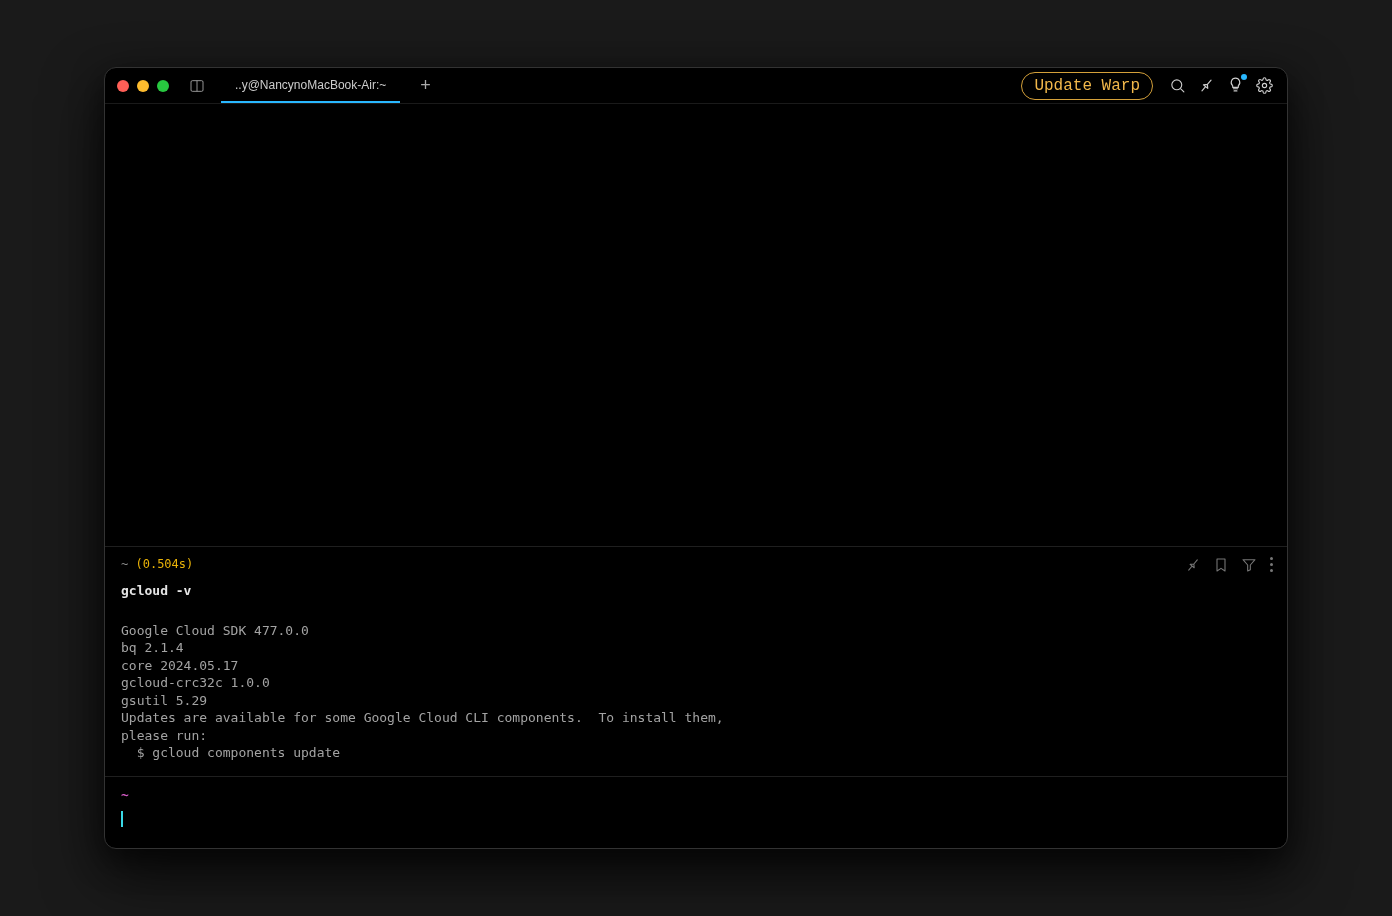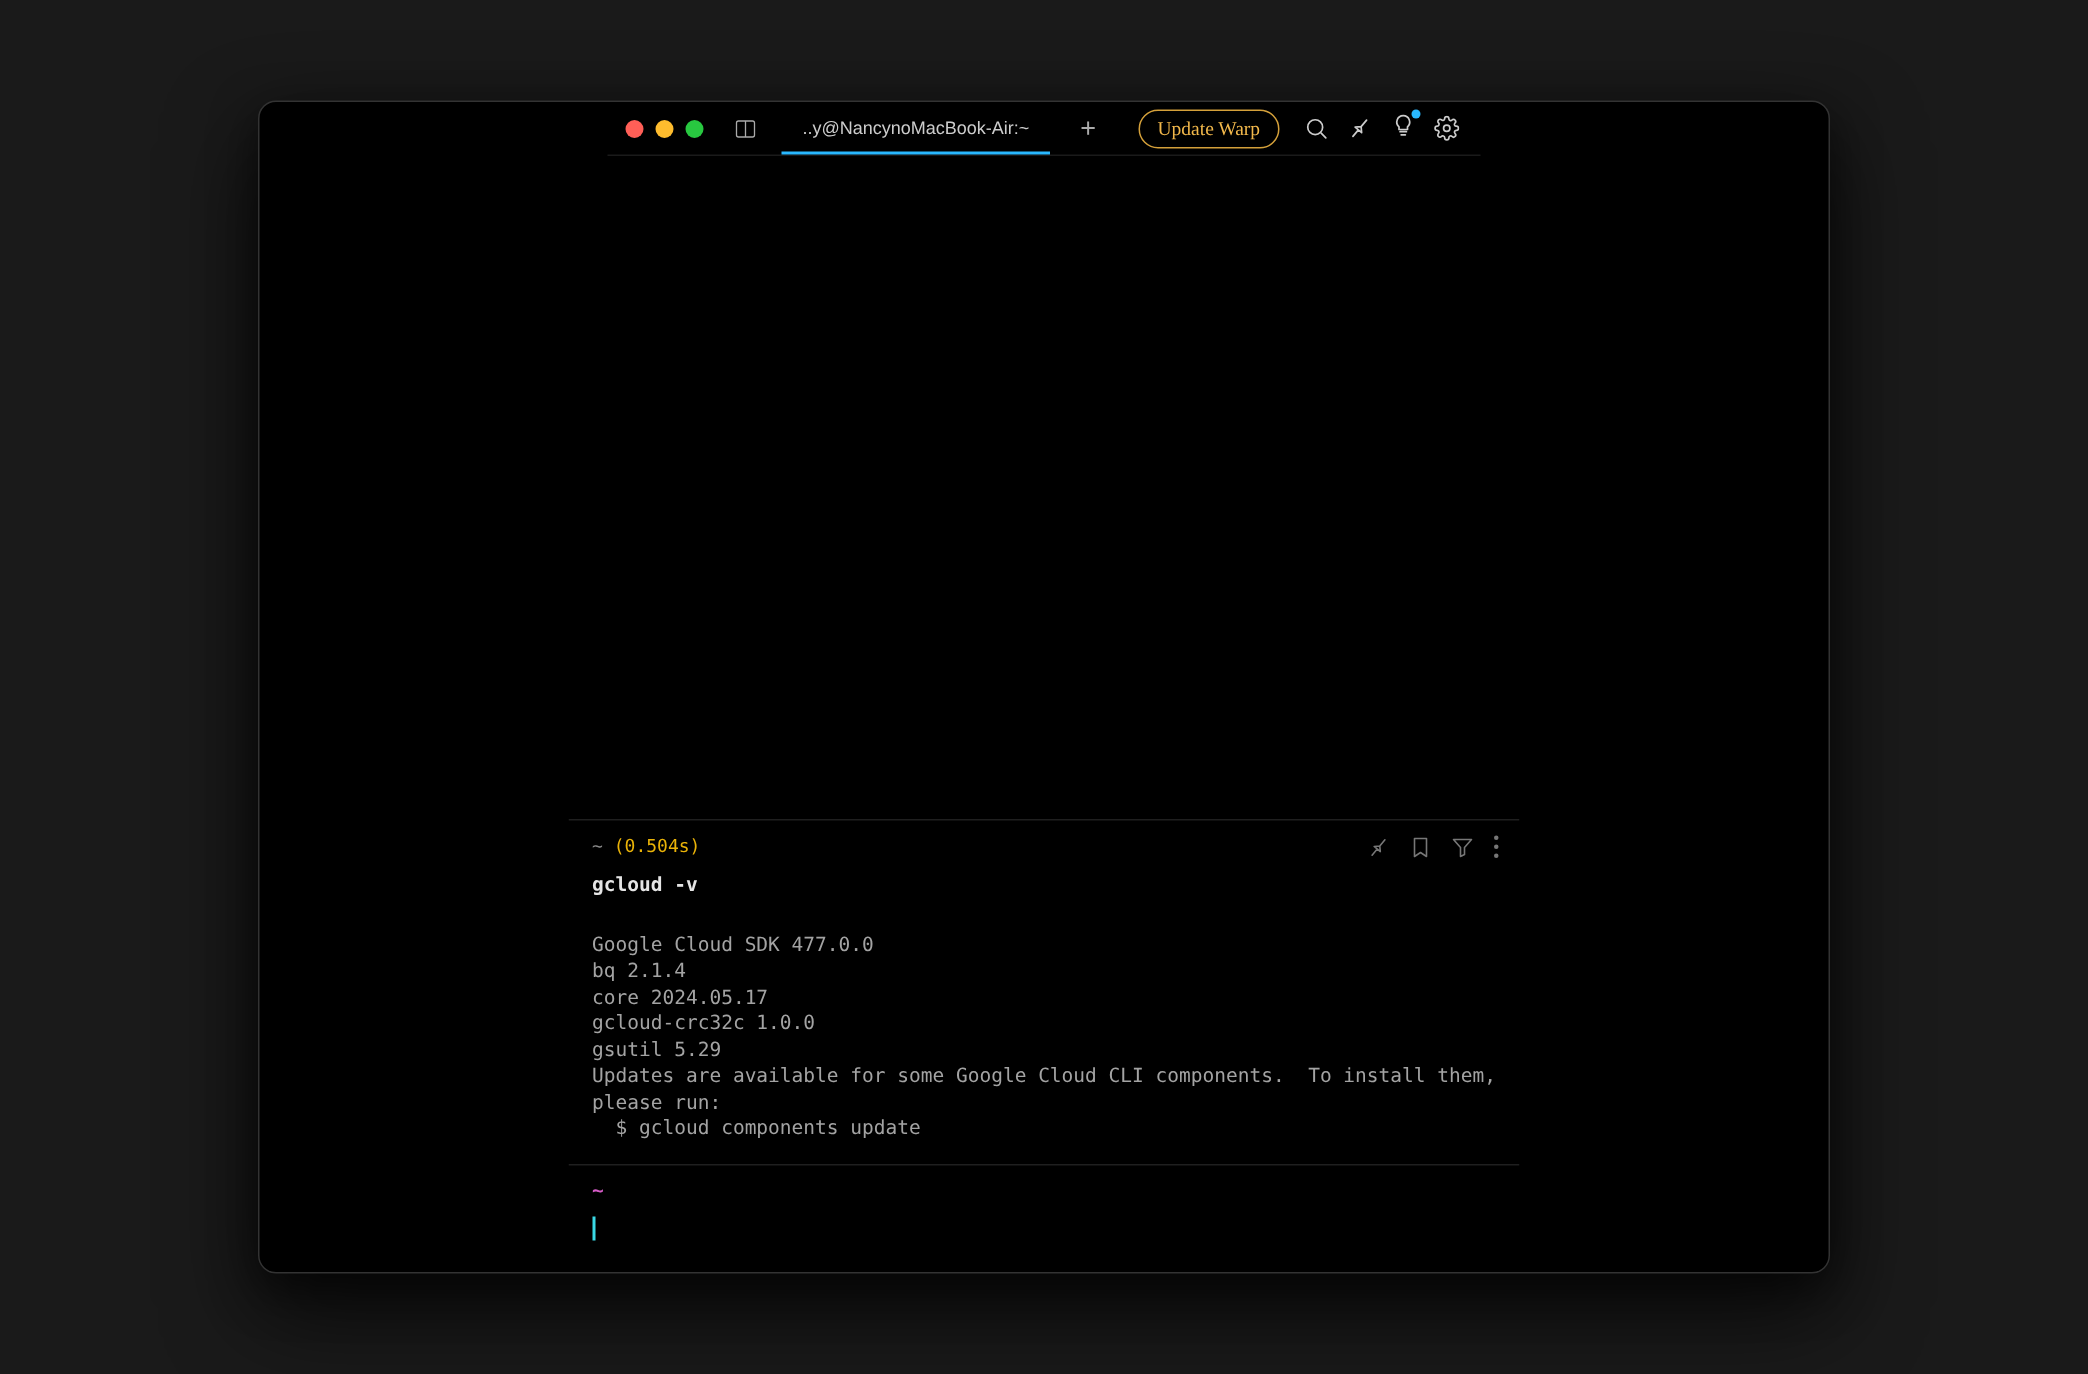--- a/index.html
+++ b/index.html
@@ -8,31 +8,30 @@
   font-family: ui-monospace, 'SF Mono', Menlo, Monaco, monospace;
   font-size: 13px;
   color: #e5e5e5;
   width: 1392px;
   height: 916px;
   display: flex;
   align-items: center;
   justify-content: center;
 }
 .window {
-  width: 1048px;
+  width: 1184px;
   height: 782px;
   background: #000;
   border-radius: 12px;
   border: 1px solid #333;
   box-shadow: 0 25px 60px rgba(0,0,0,0.7), 0 10px 30px rgba(0,0,0,0.5);
   display: flex;
   flex-direction: column;
   overflow: hidden;
   position: relative;
-  align-items: center;
 }
 .titlebar {
   height: 36px;
   display: flex;
   align-items: center;
   padding: 0 12px;
   border-bottom: 1px solid #1a1a1a;
   gap: 8px;
 }
 .traffic-lights { display: flex; gap: 8px; margin-right: 8px; }
@@ -50,22 +49,22 @@
   font-size: 12px;
   color: #ccc;
   border-bottom: 2px solid #29b8ff;
   margin-bottom: -1px;
 }
 .new-tab-btn { color: #aaa; font-size: 18px; padding: 0 12px; cursor: pointer; font-family: -apple-system, sans-serif; }
 .titlebar-spacer { flex: 1; }
 .update-pill {
   border: 1px solid #d4a03a;
   color: #f2b84b;
-  font-family: Liberation Serif, serif;
-  font-size: 13px;
+  font-family: Liberation Mono, monospace;
+  font-size: 16px;
   padding: 4px 12px;
   border-radius: 14px;
   margin-right: 2px;
 }
 .title-icons { display: flex; align-items: center; gap: 12px; margin-left: 6px; margin-right: 2px; }
 .title-icons svg { width: 17px; height: 17px; stroke: #ccc; fill: none; stroke-width: 1.6; stroke-linecap: round; stroke-linejoin: round; cursor: pointer; }
 .bulb-wrap { position: relative; }
 .notif-dot { position: absolute; top: -2px; right: -3px; width: 6px; height: 6px; background: #29b8ff; border-radius: 50%; }
 
 .content { flex: 1; overflow: auto; display: flex; flex-direction: column; }

